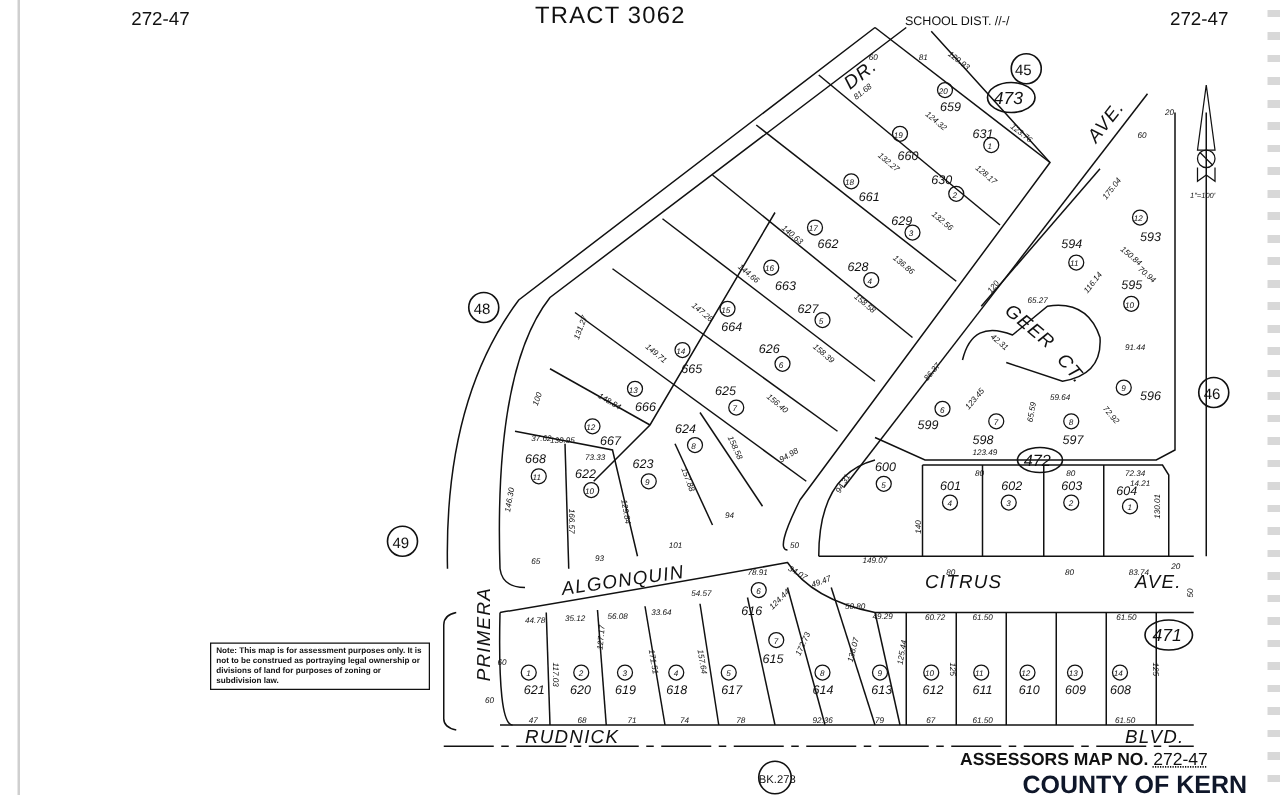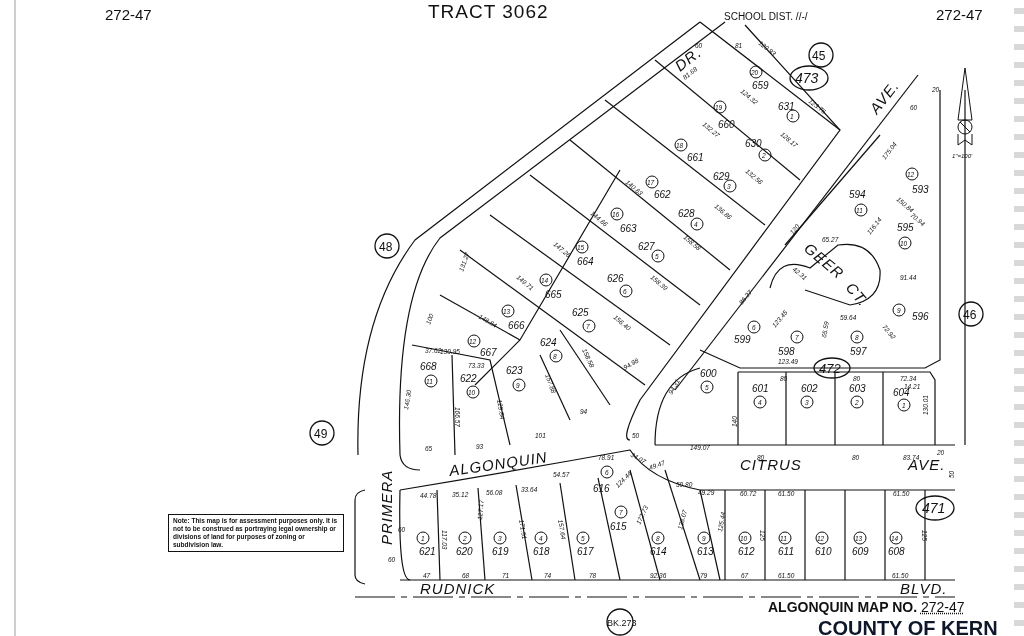--- a/index.html
+++ b/index.html
@@ -466,16 +466,16 @@
     <text x="780" y="381" class="dim">80</text>
     <text x="853" y="381" class="dim">80</text>
     <text x="757" y="460" class="dim">80</text>
     <text x="852" y="460" class="dim">80</text>
   </g>
 </svg>
 
 <div class="note">Note: This map is for assessment purposes only. It is not to be construed as portraying legal ownership or divisions of land for purposes of zoning or subdivision law.</div>
 
 <div class="footer1">
-  <span>ALGONQUIN MAP NO.</span>
+  <span>ASSESSORS MAP NO.</span>
   <span class="footer-no">272-47</span>
 </div>
 <div class="footer2">COUNTY OF KERN</div>
 
 </body></html>

